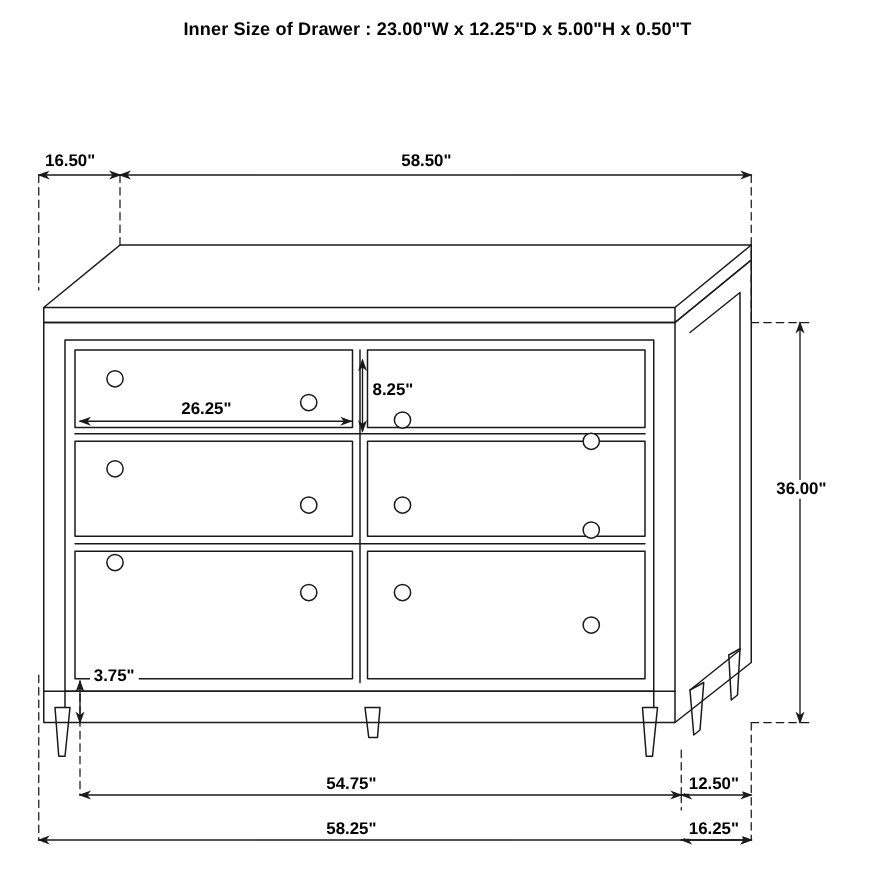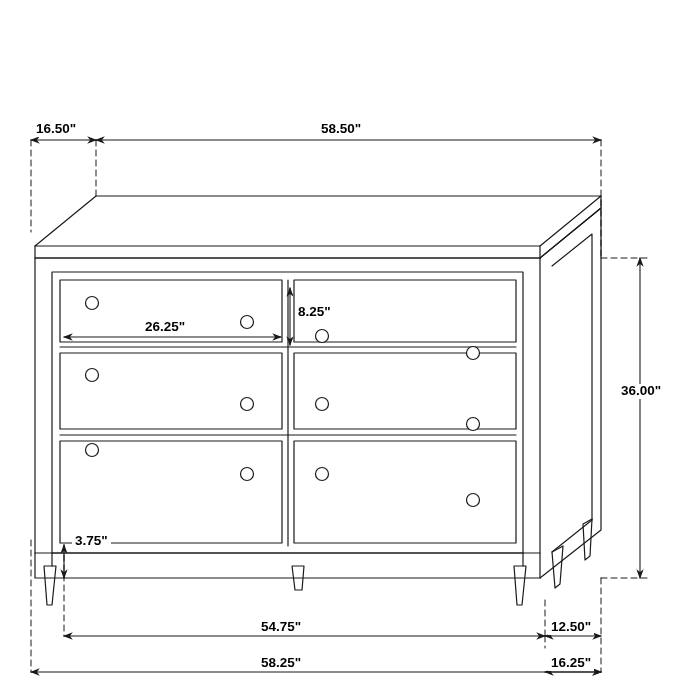--- a/index.html
+++ b/index.html
@@ -46,20 +46,21 @@
     padding: 0 3px;
     white-space: nowrap;
     line-height: 1.1;
   }
 </style>
 </head>
 <body>
 
 <div id="stage">
 
+  <div id="title">Inner Size of Drawer : 23.00"W x 12.25"D x 5.00"H x 0.50"T</div>
 
   <svg class="drawing" viewBox="0 0 700 700">
     <g fill="none" stroke="#1a1a1a" stroke-width="1.2" stroke-linejoin="round" stroke-linecap="round">
 
       <g stroke="#1a1a1a" stroke-width="1" stroke-dasharray="6 4">
 
         <line x1="31" y1="140" x2="31" y2="232"></line>
 
         <line x1="96" y1="140" x2="96" y2="196"></line>
 

